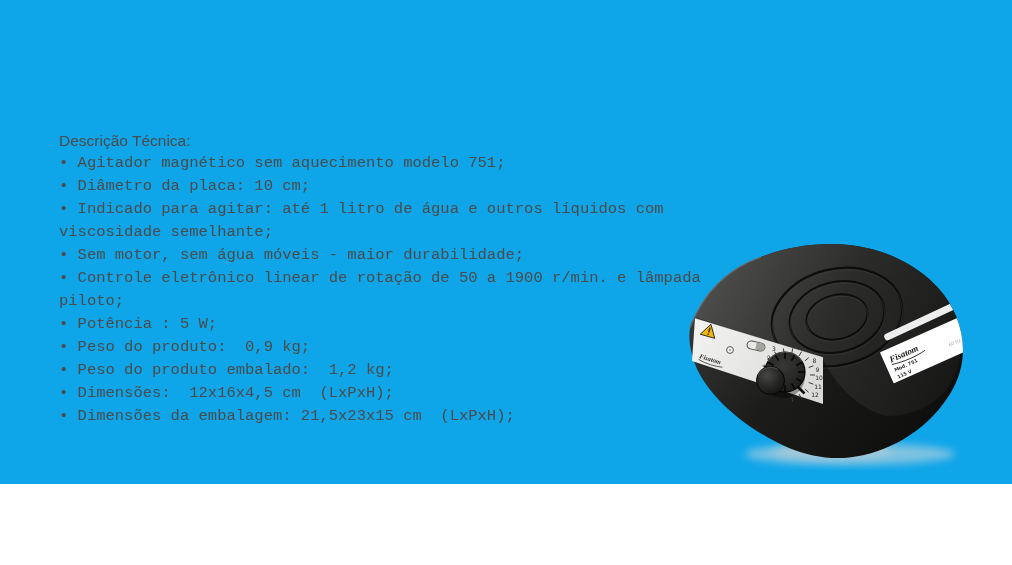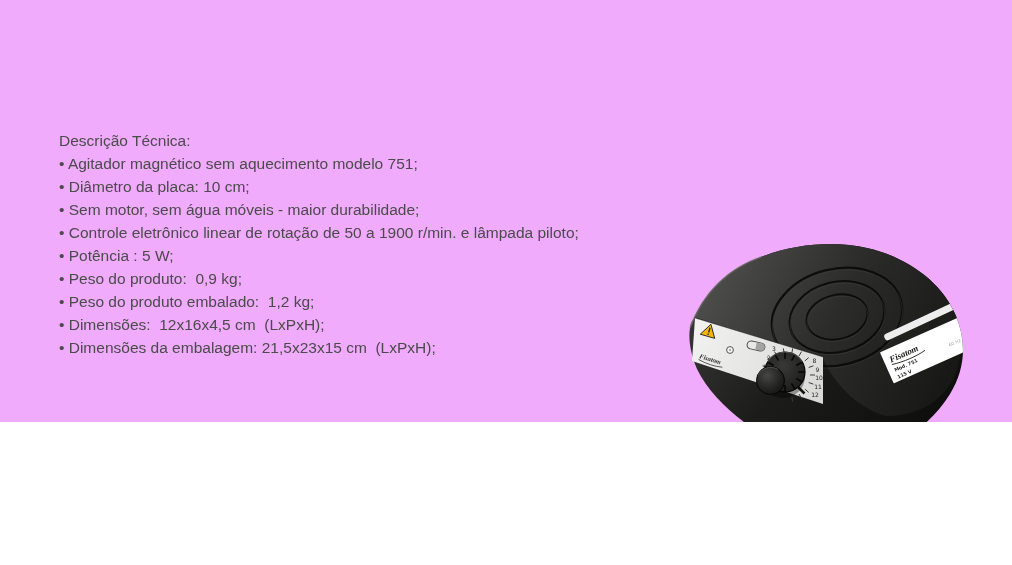--- a/index.html
+++ b/index.html
@@ -1,57 +1,59 @@
 <!DOCTYPE html>
 <html><head>
 <meta charset="utf-8">
 <style>
   html,body{margin:0;padding:0;background:#fff;}
   .canvas{
     position:relative;
     width:1012px;
-    height:422px;
-    background:#f0abfc;
+    height:484px;
+    background:#0ea5e9;
     overflow:hidden;
     font-family:"Liberation Sans", sans-serif;
   }
   .desc-block{
     position:absolute;
     left:59px;
     top:129px;
     width:680px;
     color:#4b4b4b;
     font-size:15.5px;
     line-height:23px;
   }
   .desc-title{
     white-space:pre-wrap;
   }
   .desc-line{
     white-space:pre-wrap;
+    font-family:Liberation Mono, monospace;
   }
   .product-figure{
     position:absolute;
     left:655px;
     top:220px;
     width:350px;
     height:250px;
   }
   .product-figure svg{display:block;width:100%;height:100%;}
   text{user-select:none;}
 </style>
 </head>
 <body>
 
 <div class="canvas">
 
   <section class="desc-block">
     <div class="desc-title">Descrição Técnica:</div>
     <div class="desc-line">• Agitador magnético sem aquecimento modelo 751;</div>
     <div class="desc-line">• Diâmetro da placa: 10 cm;</div>
+    <div class="desc-line">• Indicado para agitar: até 1 litro de água e outros líquidos com viscosidade semelhante;</div>
     <div class="desc-line">• Sem motor, sem água móveis - maior durabilidade;</div>
     <div class="desc-line">• Controle eletrônico linear de rotação de 50 a 1900 r/min. e lâmpada piloto;</div>
     <div class="desc-line">• Potência : 5 W;</div>
     <div class="desc-line">• Peso do produto:  0,9 kg;</div>
     <div class="desc-line">• Peso do produto embalado:  1,2 kg;</div>
     <div class="desc-line">• Dimensões:  12x16x4,5 cm  (LxPxH);</div>
     <div class="desc-line">• Dimensões da embalagem: 21,5x23x15 cm  (LxPxH);</div>
   </section>
 
   <figure class="product-figure" style="margin:0;">

